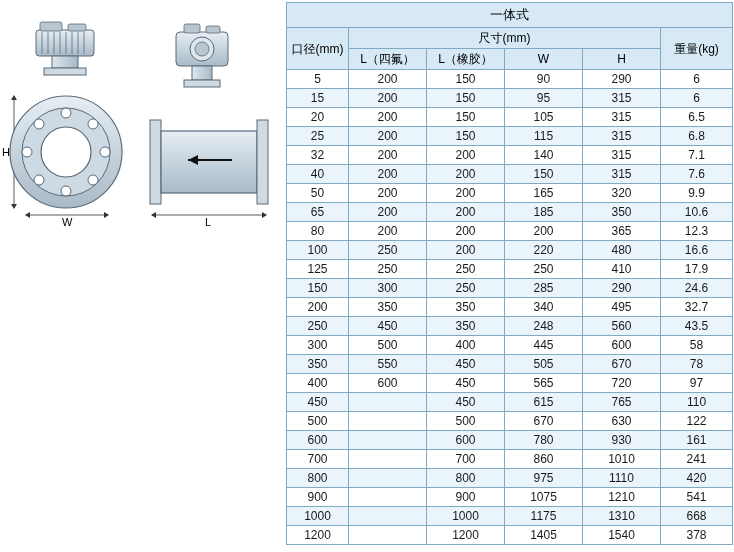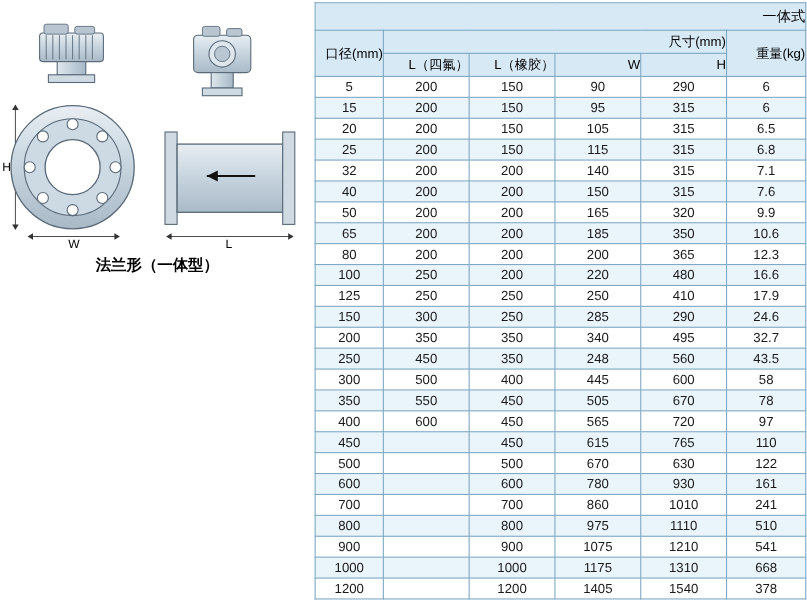--- a/index.html
+++ b/index.html
@@ -68,21 +68,20 @@
     line-height: 18px;
     font-weight: normal;
     font-size: 12px;
     font-family: "Liberation Sans", sans-serif;
   }
   table.spec thead td {
     background: #d6e9f5;
     color: #000;
     height: 20px;
     line-height: 20px;
-    text-align: right;
   }
   table.spec thead td.title {
     height: 24px;
     line-height: 24px;
     font-size: 13px;
   }
   table.spec tbody td {
     background: #ffffff;
   }
   table.spec tbody tr.alt td {
@@ -186,21 +185,20 @@
         <line x1="152" y1="215" x2="266" y2="215"></line>
         <path d="M156,212 L151,215 L156,218" fill="#333" stroke="none"></path>
         <path d="M262,212 L267,215 L262,218" fill="#333" stroke="none"></path>
       </g>
     </svg>
 
     <div class="dim-label" style="left:2px; top:146px;">H</div>
     <div class="dim-label" style="left:62px; top:216px;">W</div>
     <div class="dim-label" style="left:205px; top:216px;">L</div>
 
-    <div class="diagram-caption">法兰形（一体型）</div>
   </div>
 
   <div class="table-wrap">
     <table class="spec">
       <colgroup>
         <col class="col-a">
           <col class="col-b">
           <col class="col-c">
           <col class="col-d">
           <col class="col-e">
@@ -390,21 +388,21 @@
             <td>860</td>
             <td>1010</td>
             <td>241</td>
           </tr>
           <tr class="alt">
             <td>800</td>
             <td></td>
             <td>800</td>
             <td>975</td>
             <td>1110</td>
-            <td>510</td>
+            <td>420</td>
           </tr>
           <tr>
             <td>900</td>
             <td></td>
             <td>900</td>
             <td>1075</td>
             <td>1210</td>
             <td>541</td>
           </tr>
           <tr class="alt">

